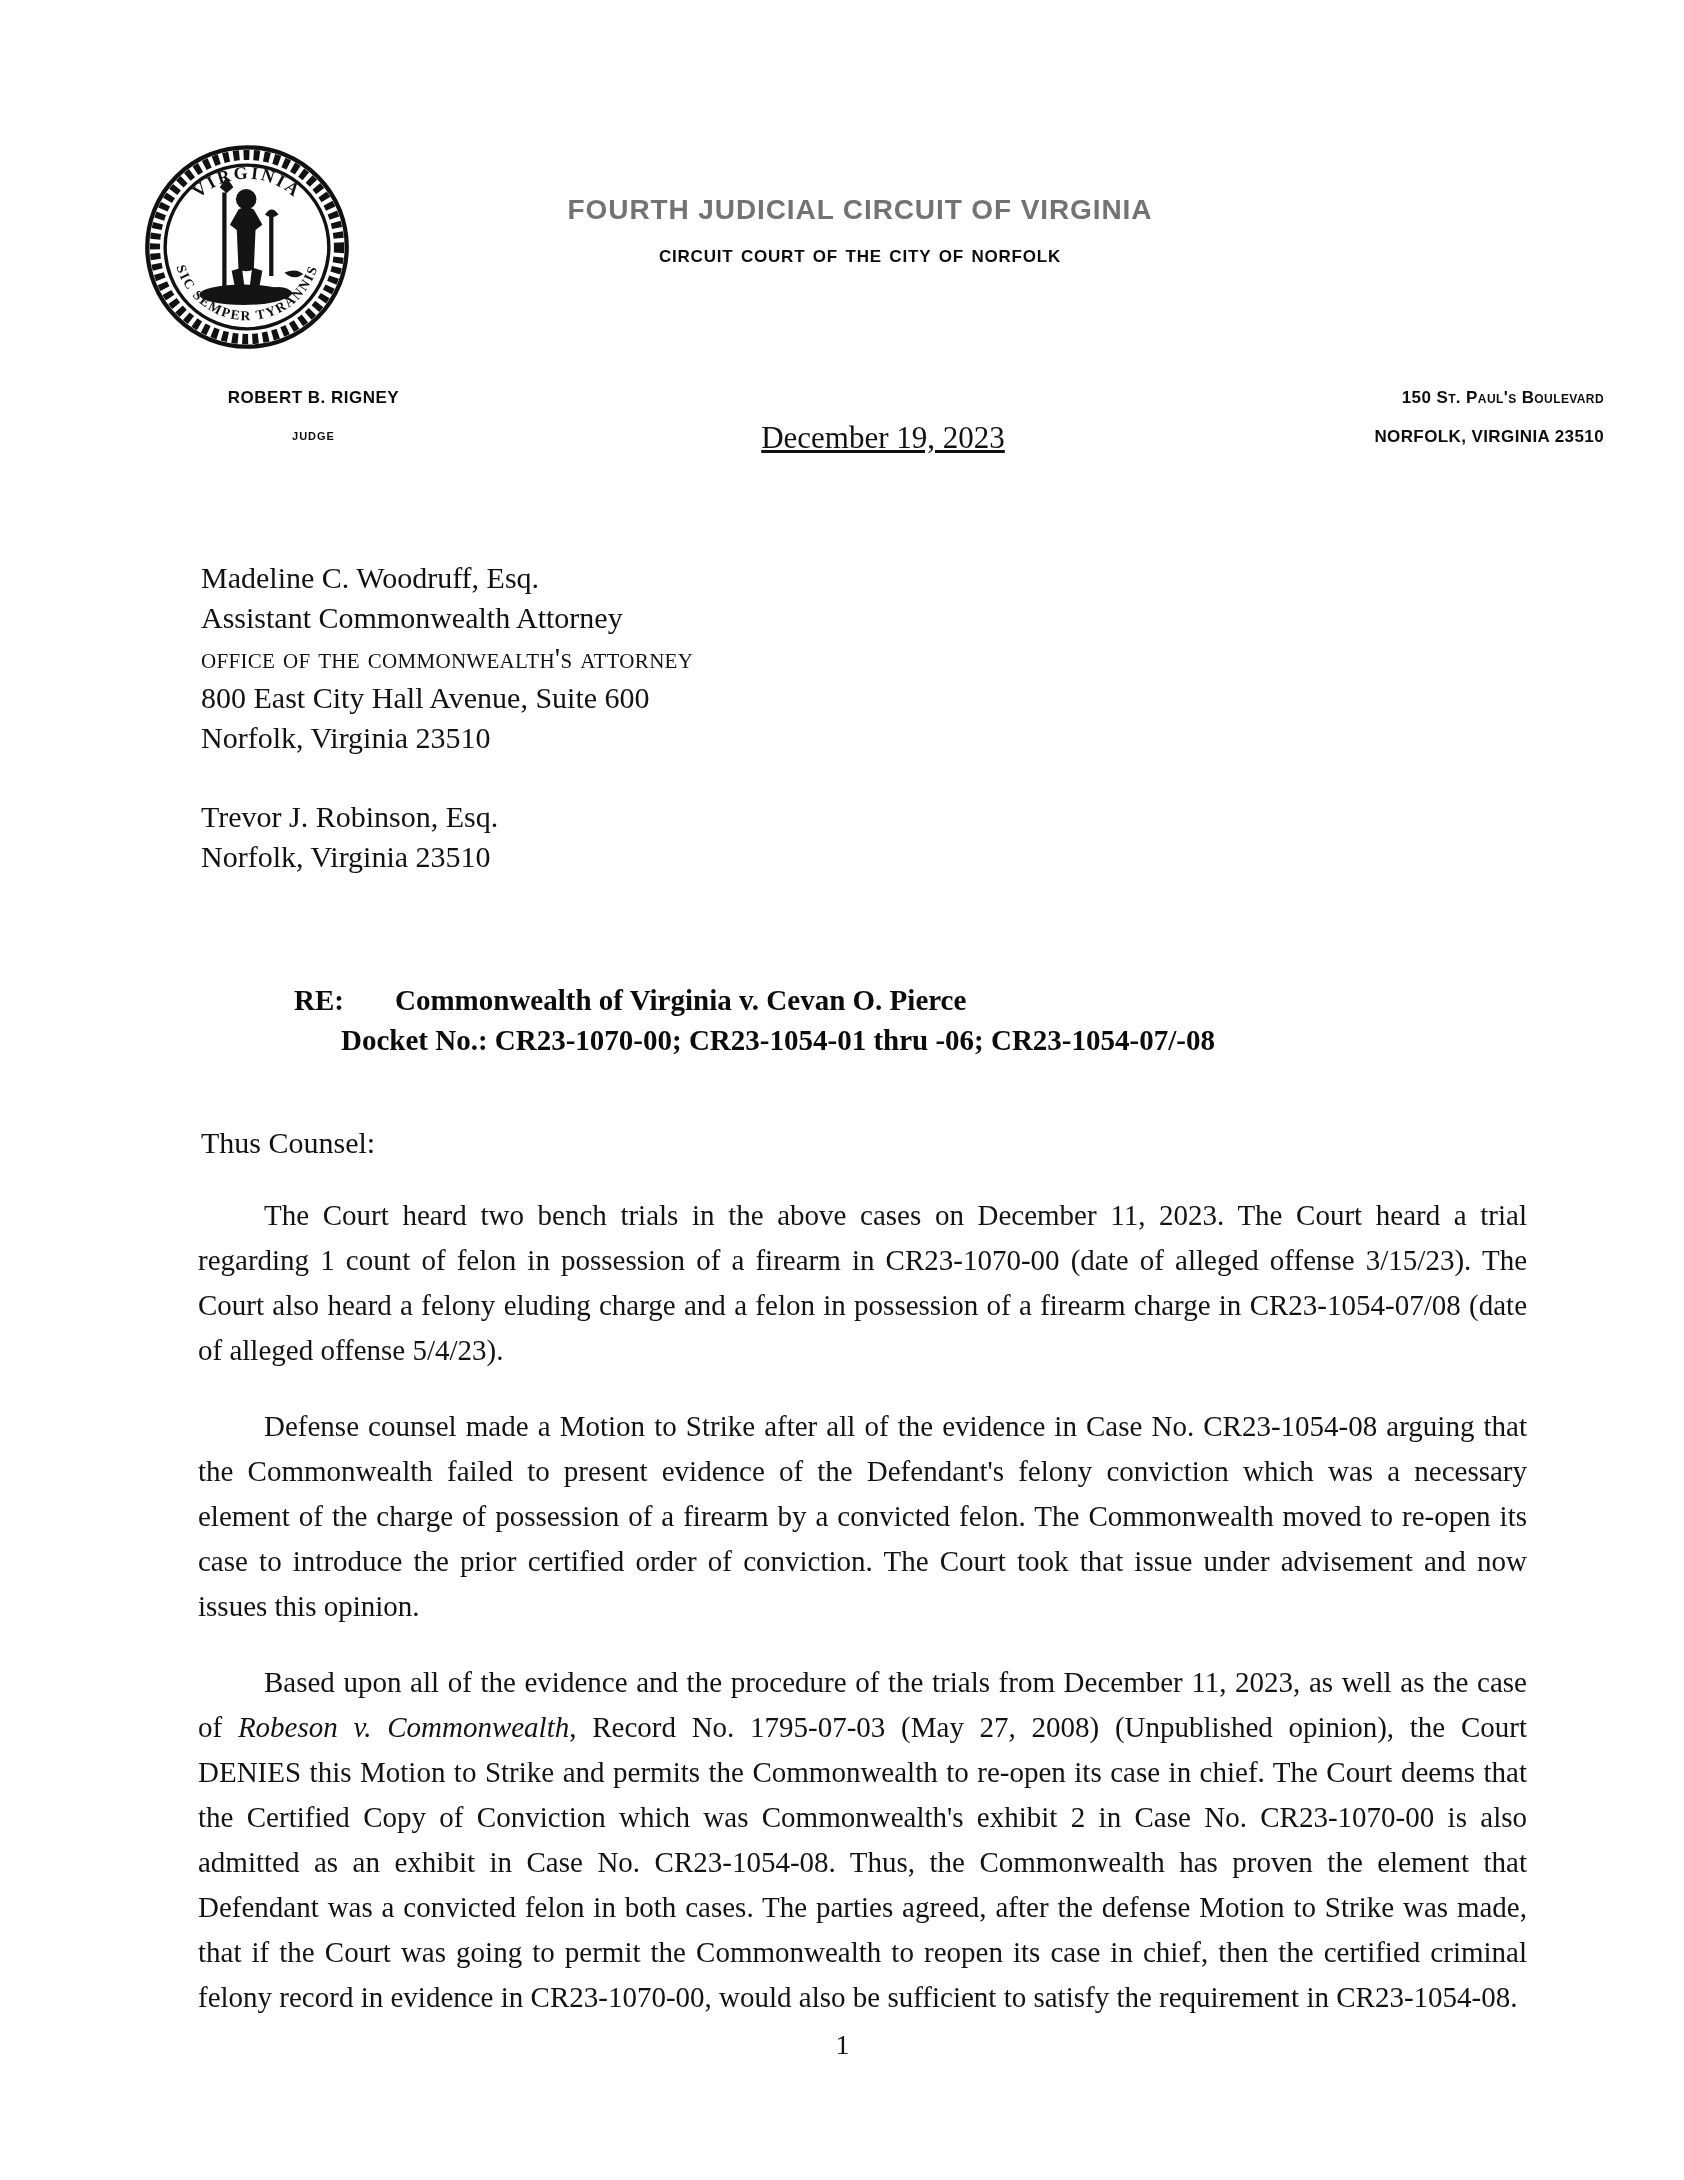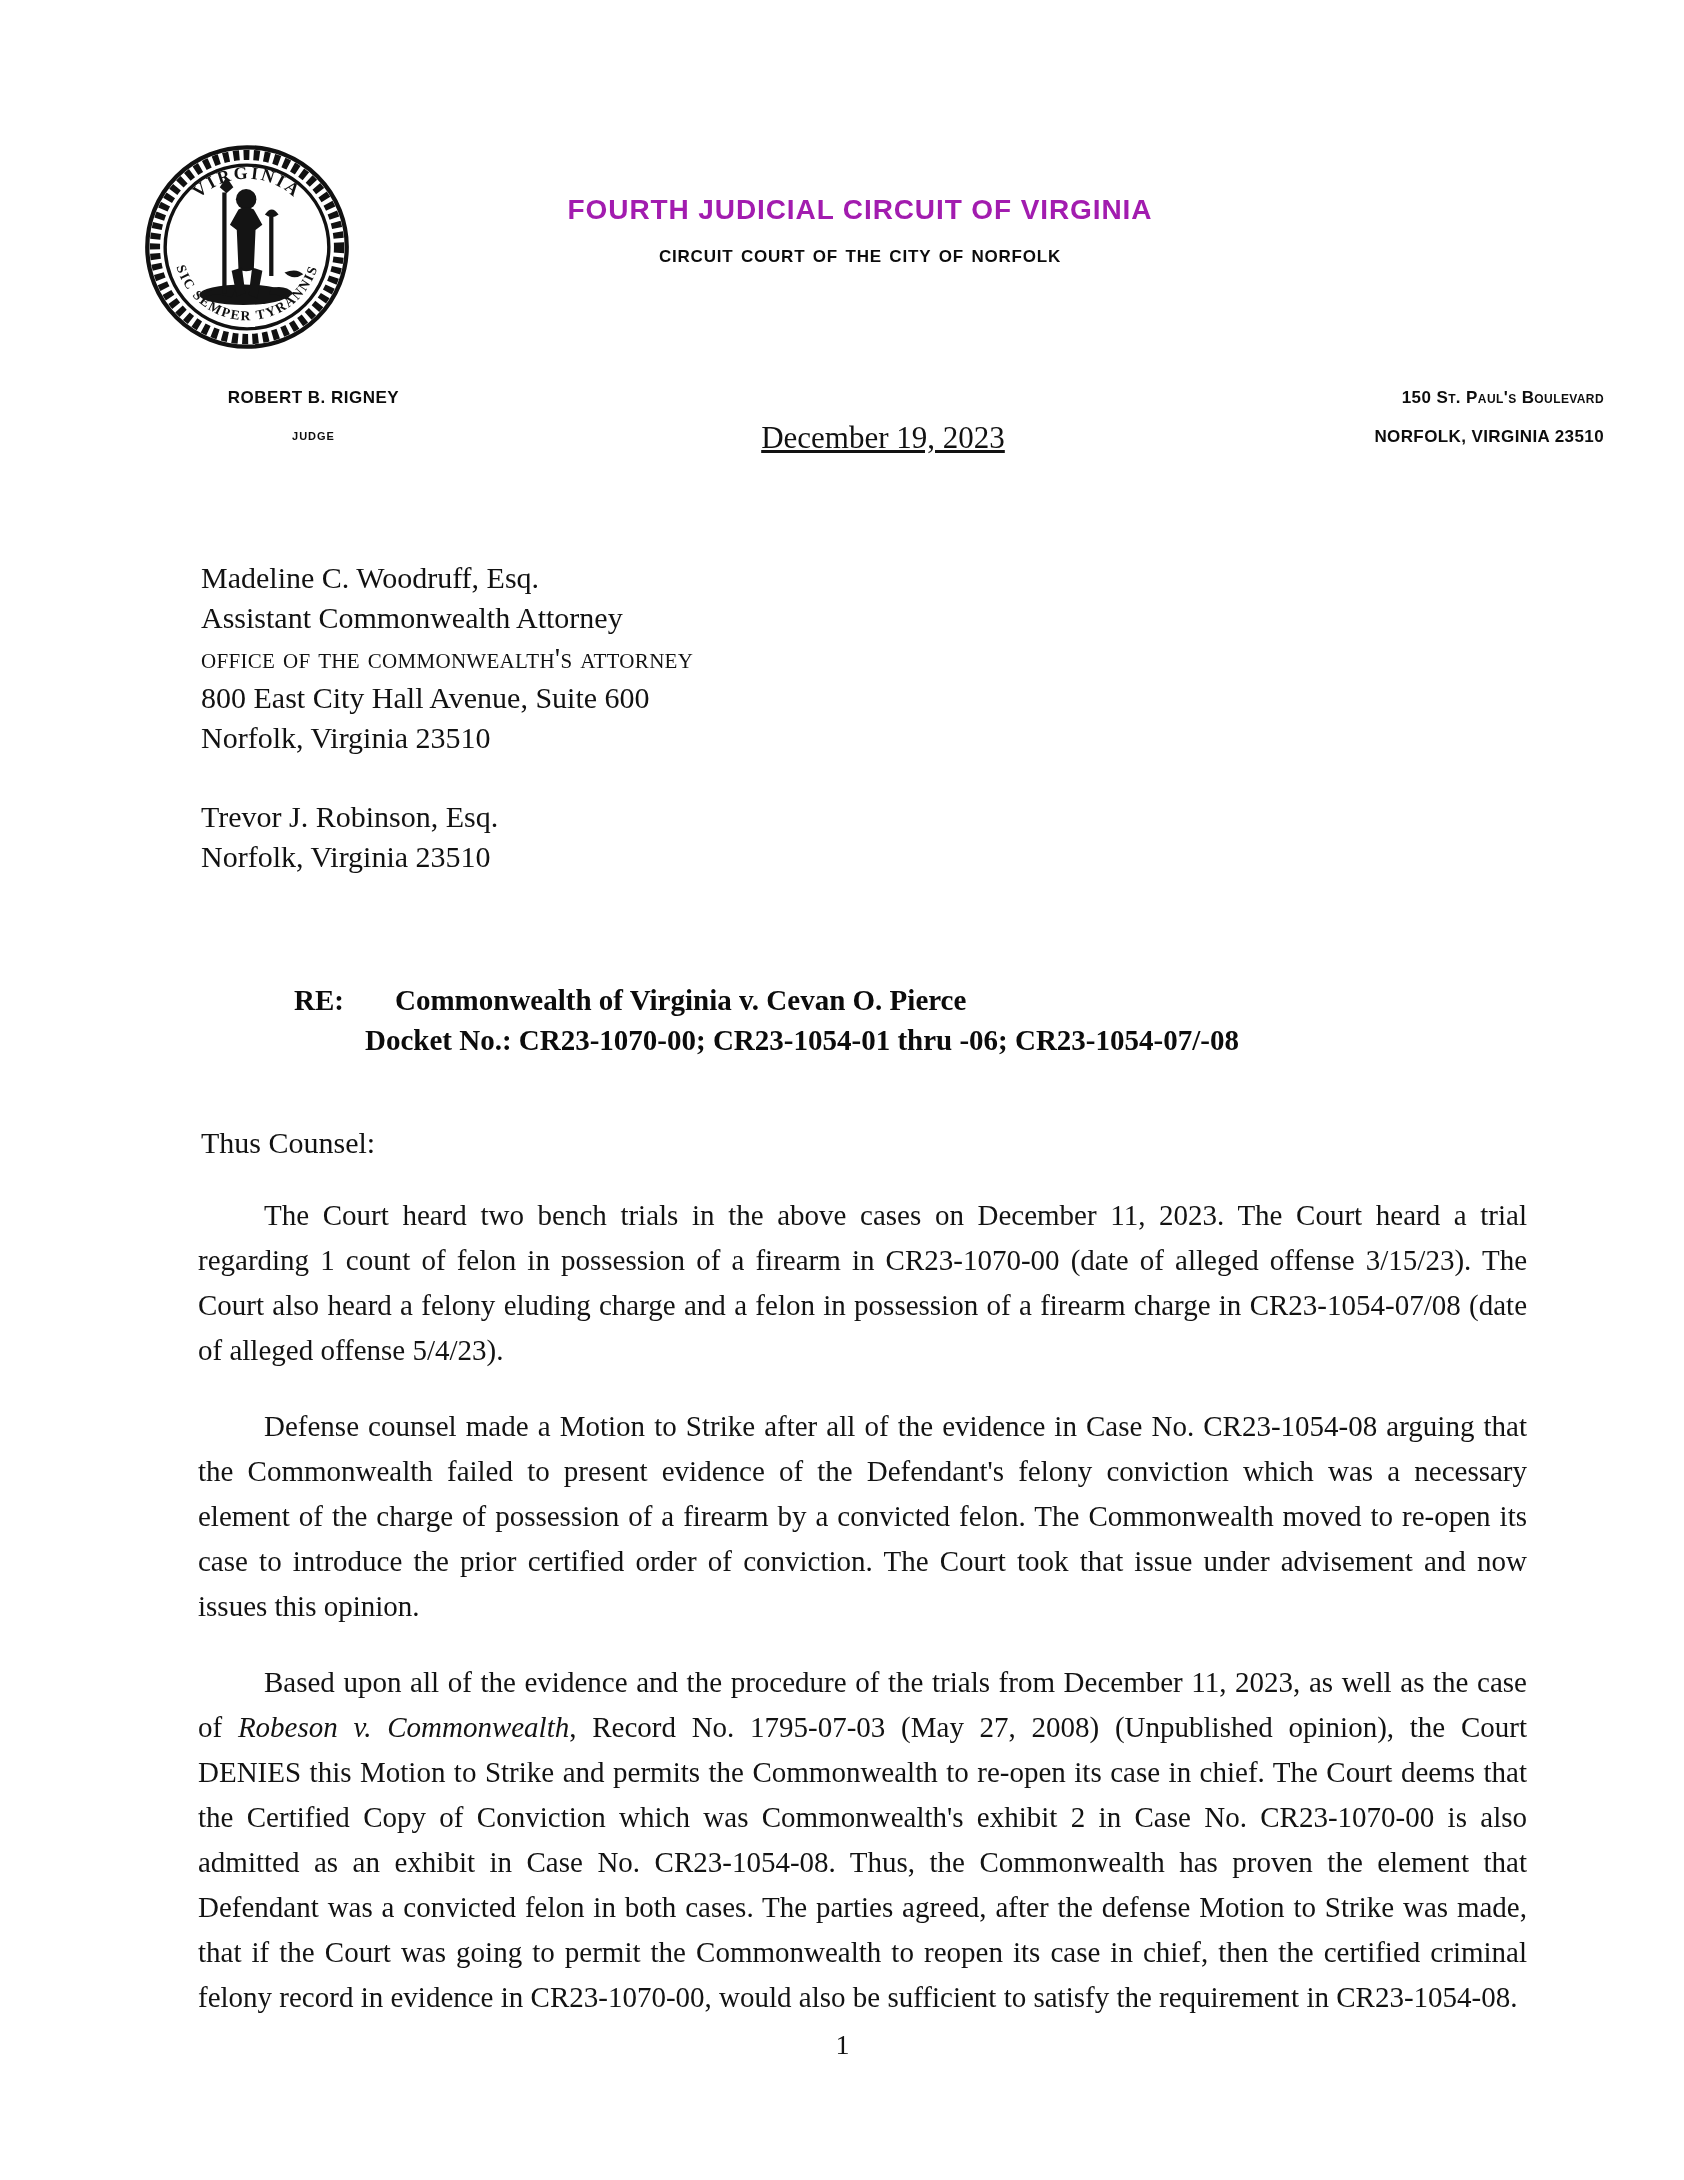--- a/index.html
+++ b/index.html
@@ -42,21 +42,21 @@
     left: 366px;
     top: 66px;
     width: 988px;
     text-align: center;
   }
   .head-line1 {
     font-family: "Liberation Sans", sans-serif;
     font-weight: bold;
     font-size: 28px;
     letter-spacing: 0.9px;
-    color: #a21caf;
+    color: #737373;
     white-space: nowrap;
   }
   .head-line2 {
     font-family: "Liberation Sans", sans-serif;
     font-weight: bold;
     font-size: 24px;
     letter-spacing: 0.8px;
     margin-top: 13.6px;
     color: #0c0c0c;
     font-variant: small-caps;
@@ -143,21 +143,21 @@
     top: 980px;
     width: 1218px;
     font-size: 29px;
     line-height: 40px;
     font-weight: bold;
     color: #0c0c0c;
   }
   .re-row { display: flex; }
   .re-label { width: 101px; flex: 0 0 101px; }
   .re-text { flex: 1; }
-  .re-docket { margin-left: 71px; white-space: nowrap; }
+  .re-docket { margin-left: 47px; white-space: nowrap; }
 
   
   .salutation {
     position: absolute;
     left: 201px;
     top: 1126px;
     font-size: 30px;
     color: #121212;
   }
   .body {

